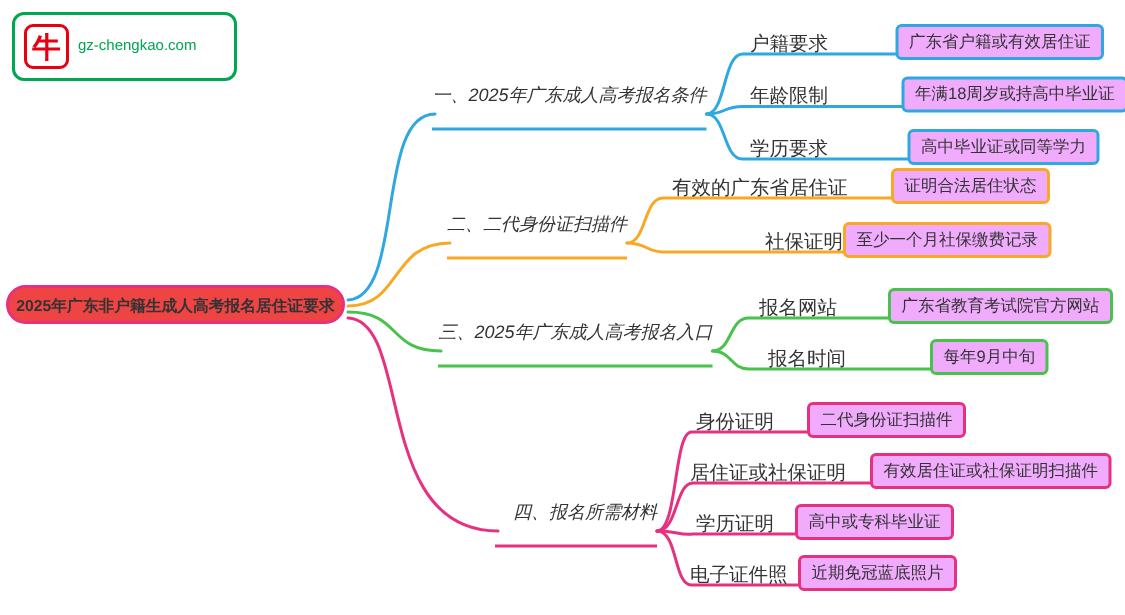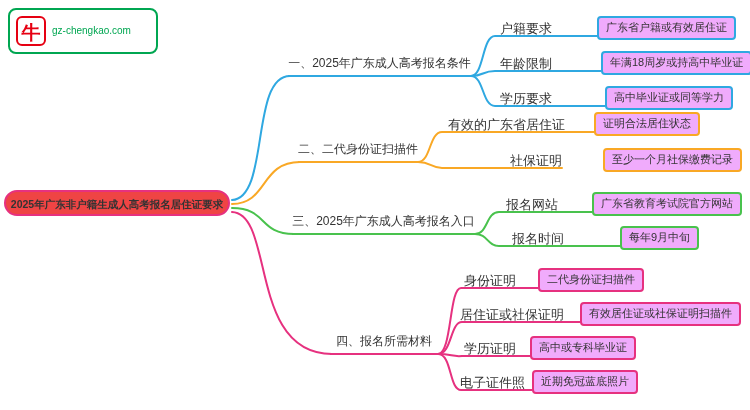--- a/index.html
+++ b/index.html
@@ -24,22 +24,23 @@
   .logo-title{color:#e60012;font-weight:bold;font-size:13px;line-height:15px;}
   .logo-domain{color:#00a651;font-size:10px;line-height:12px;}
   
   .root{
     left:4px;top:190px;width:226px;height:26px;line-height:24px;
     border:2px solid #e6317f;border-radius:13px;background:#ef4444;
     text-align:center;font-size:10.5px;font-weight:bold;box-sizing:border-box;
   }
   
   .branch{
-    font-size:12px;padding-bottom:3px;border-bottom:2px solid #999;
-    text-align:center;
+    font-size:12px;padding-bottom:13px;border-bottom:2px solid #999;
+    text-align:right;
+    font-style:italic;
   }
   
   .lbl{font-size:13px;}
   
   .leaf{
     font-size:11px;border:2px solid #999;border-radius:4px;background:#f0abfc;
     padding:2px 7px 3px;
   }
   .b0{border-color:#2fa8e1;}
   .b1{border-color:#f9a825;}
@@ -95,21 +96,21 @@
 <div class="node leaf b0" style="left:597px;top:16px;">广东省户籍或有效居住证</div>
 <div class="node lbl" style="left:500px;top:55px;">年龄限制</div>
 <div class="node leaf b0" style="left:601px;top:51px;">年满18周岁或持高中毕业证</div>
 <div class="node lbl" style="left:500px;top:90px;">学历要求</div>
 <div class="node leaf b0" style="left:605px;top:86px;">高中毕业证或同等学力</div>
 
 <div class="node branch b1" style="left:298px;top:141px;width:120px;">二、二代身份证扫描件</div>
 <div class="node lbl" style="left:448px;top:116px;">有效的广东省居住证</div>
 <div class="node leaf b1" style="left:594px;top:112px;">证明合法居住状态</div>
 <div class="node lbl" style="left:462px;top:152px;margin-left:48px;">社保证明</div>
-<div class="node leaf b1" style="left:562px;top:148px;margin-left:41px;">至少一个月社保缴费记录</div>
+<div class="node leaf b1" style="left:562px;top:148px;">至少一个月社保缴费记录</div>
 
 <div class="node branch b2" style="left:292px;top:213px;width:183px;">三、2025年广东成人高考报名入口</div>
 <div class="node lbl" style="left:506px;top:196px;">报名网站</div>
 <div class="node leaf b2" style="left:592px;top:192px;">广东省教育考试院官方网站</div>
 <div class="node lbl" style="left:512px;top:230px;">报名时间</div>
 <div class="node leaf b2" style="left:620px;top:226px;">每年9月中旬</div>
 
 <div class="node branch b3" style="left:330px;top:333px;width:108px;">四、报名所需材料</div>
 <div class="node lbl" style="left:464px;top:272px;">身份证明</div>
 <div class="node leaf b3" style="left:538px;top:268px;">二代身份证扫描件</div>

